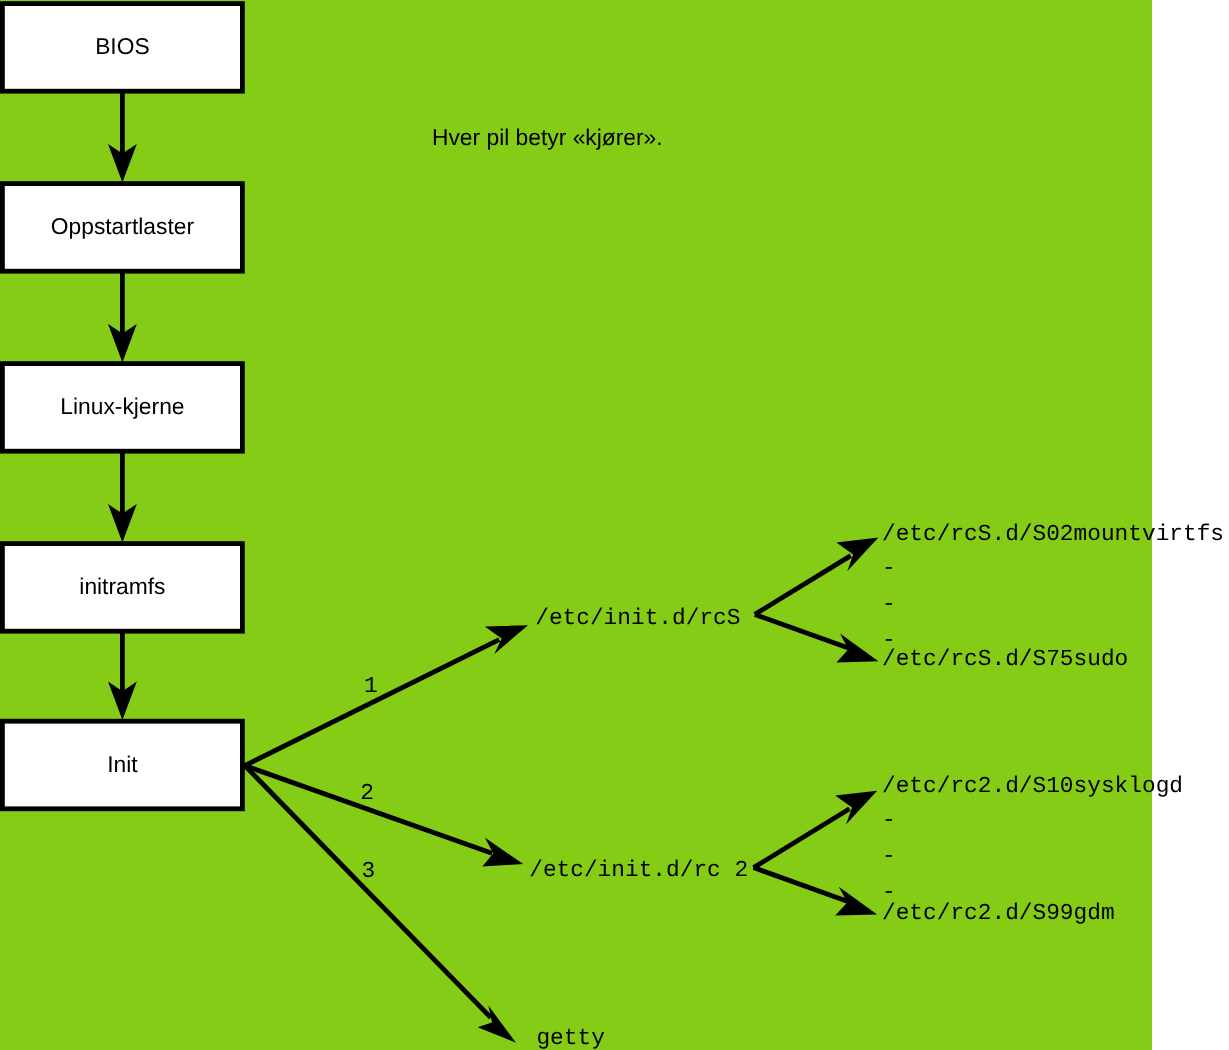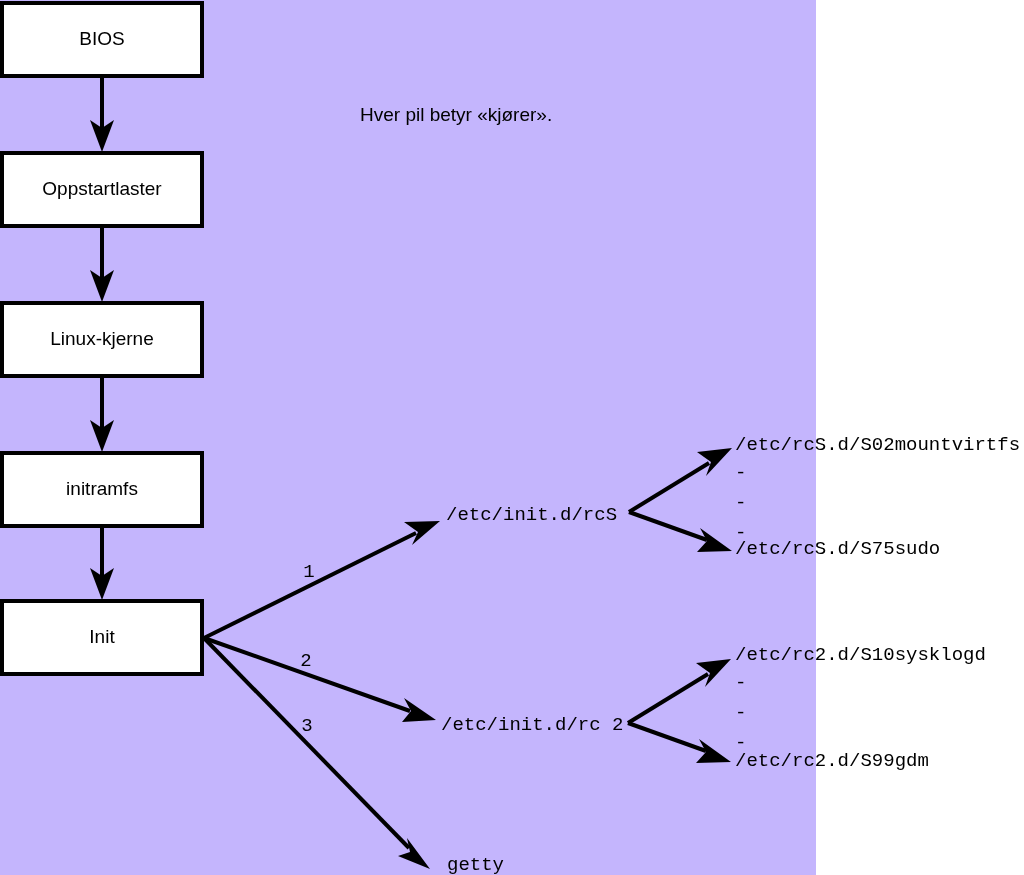--- a/index.html
+++ b/index.html
@@ -8,23 +8,23 @@
     background: #ffffff;
   }
   body {
     width: 1024px;
     height: 875px;
     overflow: hidden;
     font-family: "Liberation Sans", sans-serif;
   }
   #diagram-root {
     position: relative;
-    width: 816px;
+    width: 960px;
     height: 875px;
-    background: #c4b5fd;
+    background: #84cc16;
     text-align: right;
   }
   svg#boot-diagram {
     display: block;
     width: 1024px;
     height: 875px;
   }
   .node-box {
     fill: #ffffff;
     stroke: #000000;

